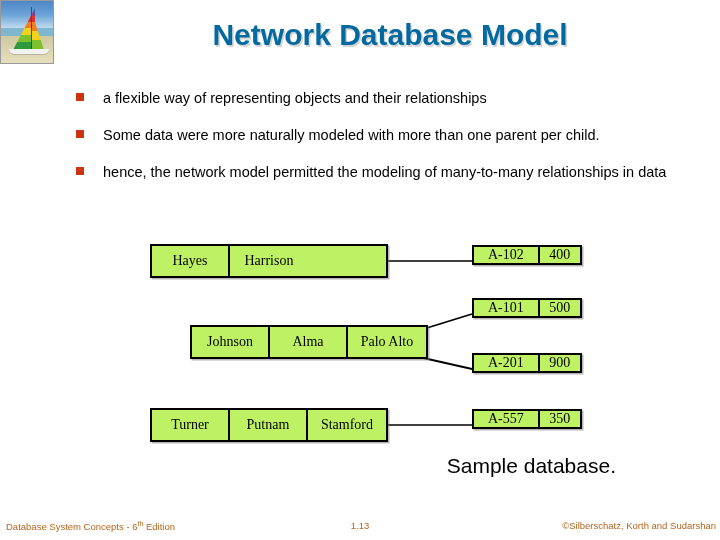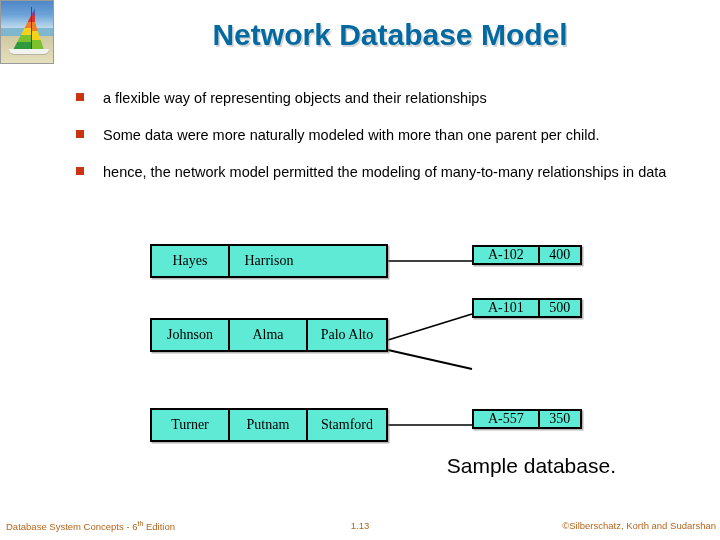--- a/index.html
+++ b/index.html
@@ -132,21 +132,21 @@
     left: 96px;
     top: 222px;
     width: 520px;
     height: 272px;
     background: #ffffff;
   }
   .tbl {
     position: absolute;
     display: flex;
     border: 2px solid #000;
-    background: #5eead4;
+    background: #bef264;
     box-sizing: border-box;
     font-family: "Liberation Serif", serif;
     font-size: 14px;
     color: #000;
     box-shadow: 1.5px 1.5px 0 rgba(120,120,120,0.55);
     align-items: flex-end;
   }
   .tbl .cell {
     display: flex;
     align-items: center;
@@ -155,21 +155,21 @@
     box-sizing: border-box;
     height: 100%;
     white-space: nowrap;
   }
   .tbl .cell:last-child { border-right: none; border-radius: 8px; }
 
   
   .cust { left: 54px; width: 238px; height: 34px; }
   .cust .cell { width: 33.3333%; }
   #cust-0 { top: 22px; }
-  #cust-1 { top: 96px; }
+  #cust-1 { top: 103px; margin-left: 40px; }
   #cust-2 { top: 186px; }
 
   
   .acct { left: 376px; width: 110px; height: 20px; }
   .acct .c-id  { width: 62%; }
   .acct .c-amt { width: 38%; }
   #acct-0 { top: 23px; }
   #acct-1 { top: 76px; }
   #acct-2 { top: 187px; }
   #acct-3 { top: 131px; }
@@ -274,20 +274,24 @@
     </div>
 
     <div class="tbl acct" id="acct-0">
       <div class="cell c-id">A-102</div>
       <div class="cell c-amt">400</div>
     </div>
     <div class="tbl acct" id="acct-1">
       <div class="cell c-id">A-101</div>
       <div class="cell c-amt">500</div>
     </div>
+    <div class="tbl acct" id="acct-3">
+      <div class="cell c-id">A-201</div>
+      <div class="cell c-amt">900</div>
+    </div>
     <div class="tbl acct" id="acct-2">
       <div class="cell c-id">A-557</div>
       <div class="cell c-amt">350</div>
     </div>
 
     <div id="caption">Sample database.</div>
   </div>
 
   <div id="footer">
     <div class="f-left"><span>Database System Concepts - 6</span><sup>th</sup><span> Edition</span></div>

